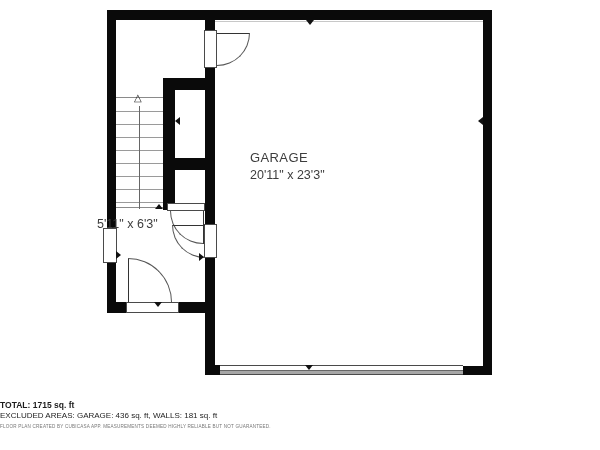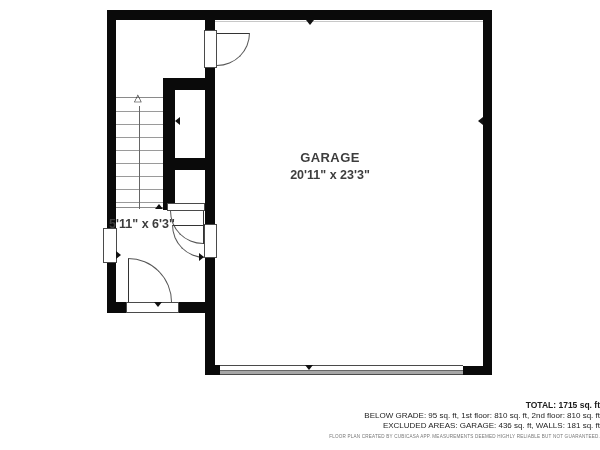--- a/index.html
+++ b/index.html
@@ -12,24 +12,24 @@
   .arc{position:absolute;box-sizing:border-box;}
   .arc.br{border-right:1px solid #555;border-bottom:1px solid #555;border-bottom-right-radius:100%;}
   .arc.bl{border-left:1px solid #555;border-bottom:1px solid #555;border-bottom-left-radius:100%;}
   .arc.tr{border-top:1px solid #555;border-right:1px solid #555;border-top-right-radius:100%;}
   .tread{position:absolute;left:0;width:100%;height:1px;background:#9a9a9a;}
   .tri{position:absolute;width:0;height:0;}
   .tri.down{border-left:4px solid transparent;border-right:4px solid transparent;border-top:5px solid #111;}
   .tri.up{border-left:4px solid transparent;border-right:4px solid transparent;border-bottom:5px solid #111;}
   .tri.left{border-top:4px solid transparent;border-bottom:4px solid transparent;border-right:5px solid #111;}
   .tri.right{border-top:4px solid transparent;border-bottom:4px solid transparent;border-left:5px solid #111;}
-  .room-label{position:absolute;text-align:center;color:#3d3d3d;font-weight:bold;}
+  .room-label{position:absolute;color:#3d3d3d;}
   .room-label .nm{font-size:13px;letter-spacing:.4px;}
   .room-label .dim{font-size:12.5px;margin-top:3px;}
-  #footer{position:absolute;left:0;top:400px;width:600px;text-align:right;color:#1c1c1c;line-height:1.25;}
+  #footer{position:absolute;left:0;top:400px;width:600px;text-align:left;color:#1c1c1c;line-height:1.25;}
   #footer .l1{font-size:8.5px;font-weight:bold;}
   #footer .l2,#footer .l3{font-size:8px;}
   #footer .l4{font-size:4.6px;color:#777;margin-top:3px;letter-spacing:.2px;}
   .hairline{position:absolute;background:#c8c8c8;}
   .walkline{position:absolute;background:#666;}
   .stair-arrow{position:absolute;font-size:10px;color:#222;line-height:10px;}
   .gdoor{position:absolute;background:#fff;border-top:1px solid #4a4a4a;box-sizing:border-box;}
   .gdoor .band{position:absolute;left:0;right:0;bottom:0;height:5px;background:#a6a6a6;
                border-top:1px solid #666;border-bottom:1px solid #4a4a4a;box-sizing:border-box;}
 </style>
@@ -103,18 +103,17 @@
   <div class="room-label" style="left:250px;top:150px;width:160px;">
     <div class="nm">GARAGE</div>
     <div class="dim">20'11" x 23'3"</div>
   </div>
   <div class="room-label" style="left:97px;top:214px;width:90px;">
     <div class="dim">5'11" x 6'3"</div>
   </div>
 
   <div id="footer">
     <div class="l1">TOTAL: 1715 sq. ft</div>
-    <div class="l2">BELOW GRADE: 95 sq. ft, 1st floor: 810 sq. ft, 2nd floor: 810 sq. ft</div>
     <div class="l3">EXCLUDED AREAS: GARAGE: 436 sq. ft, WALLS: 181 sq. ft</div>
     <div class="l4">FLOOR PLAN CREATED BY CUBICASA APP. MEASUREMENTS DEEMED HIGHLY RELIABLE BUT NOT GUARANTEED.</div>
   </div>
 
 </div>
 
 </body></html>

